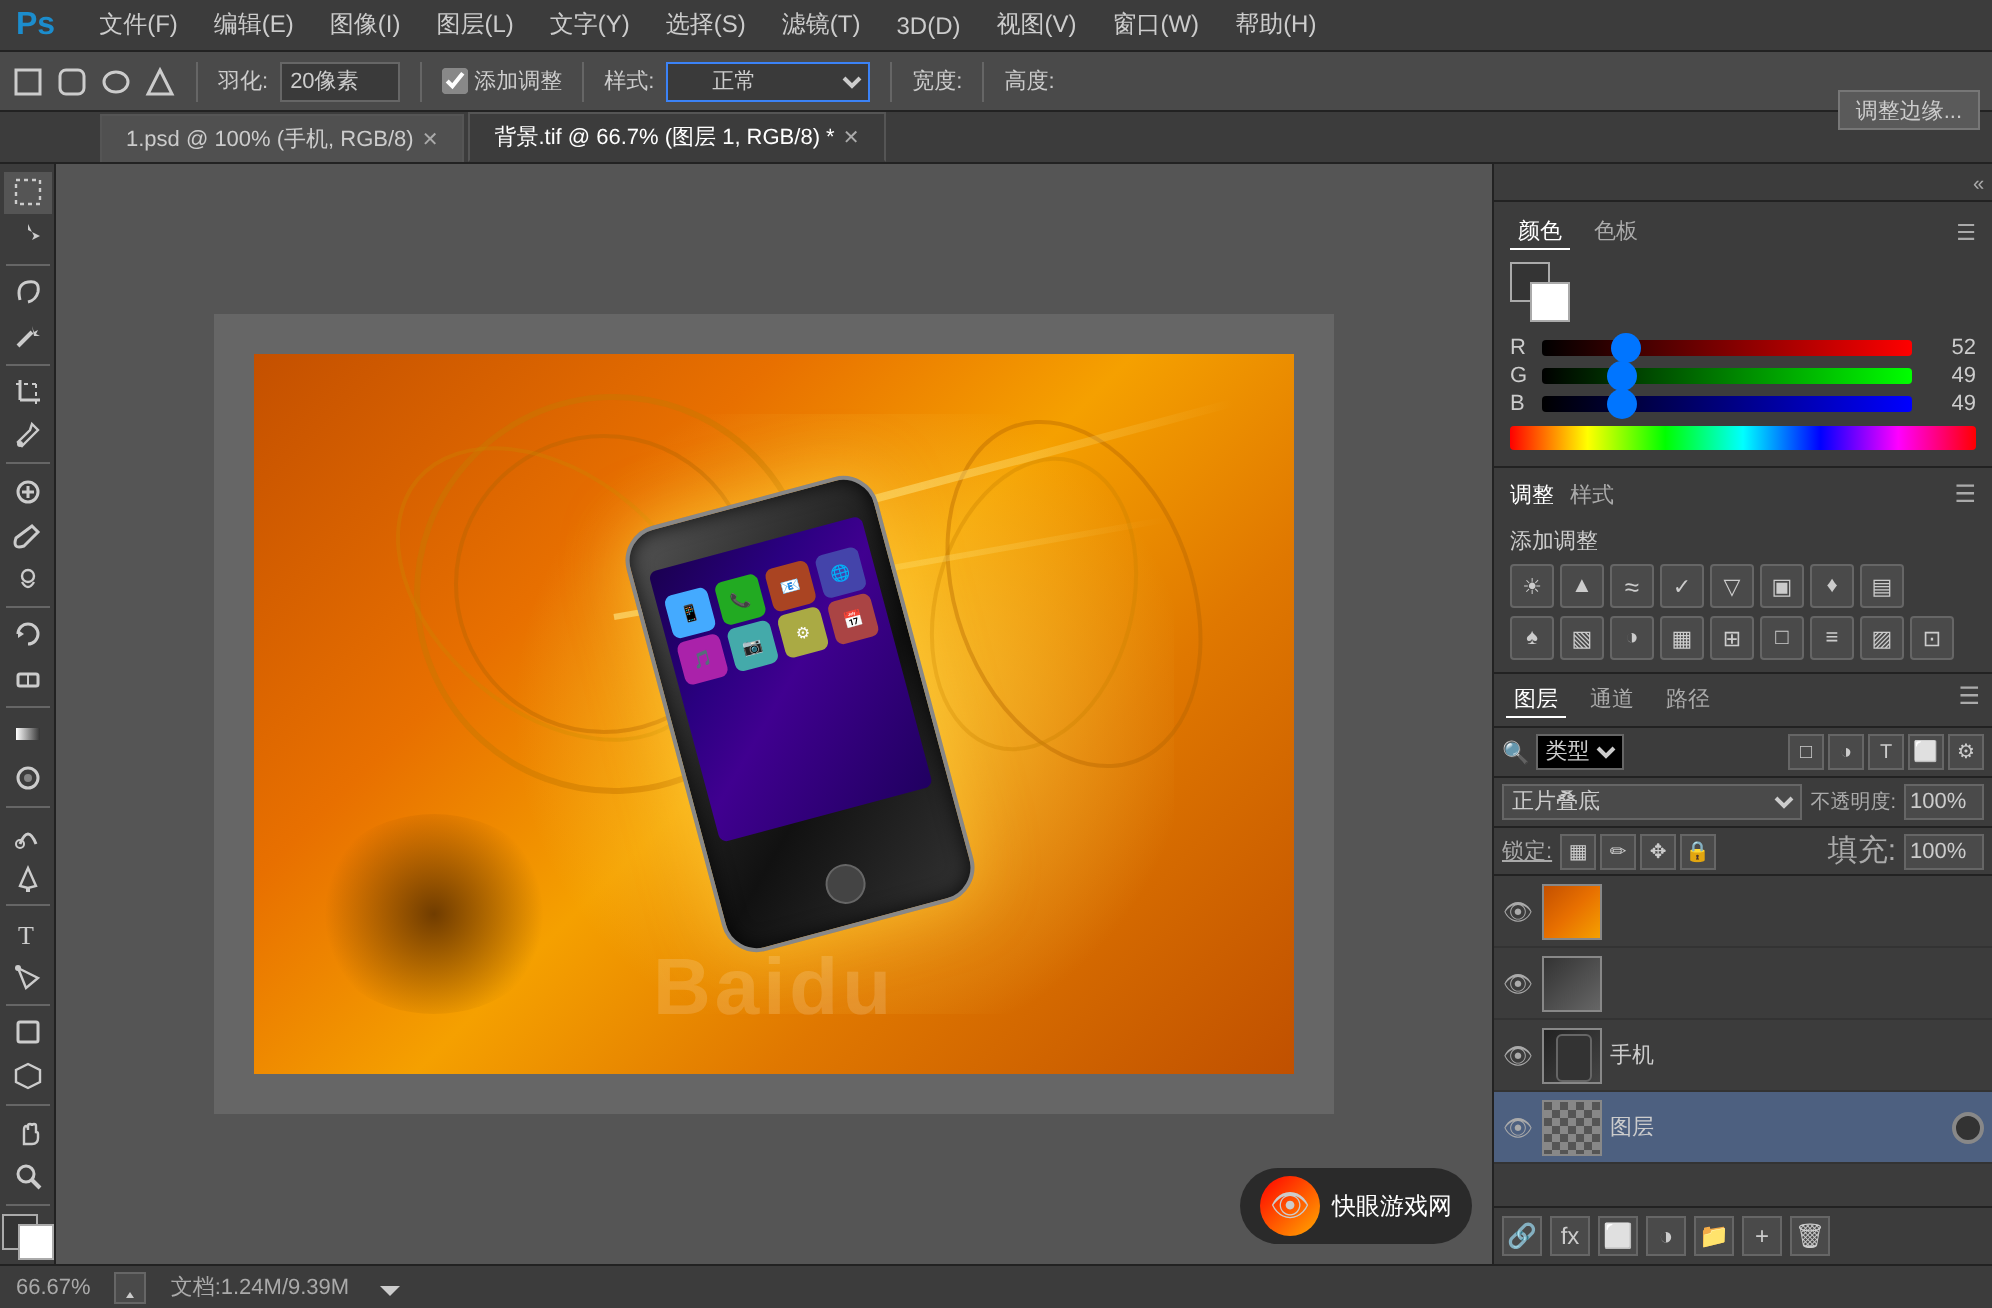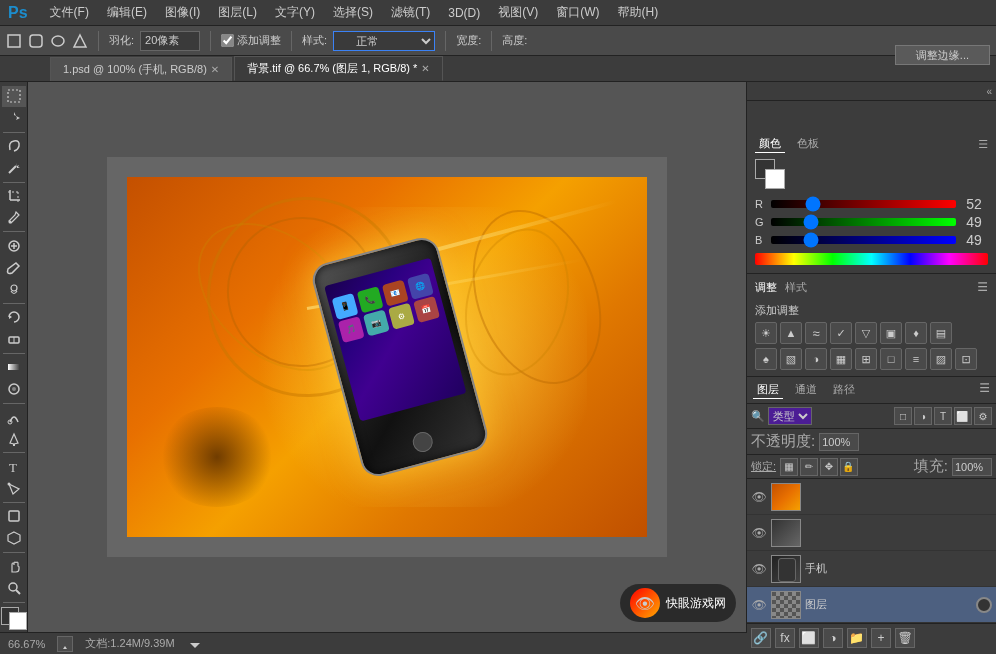--- a/index.html
+++ b/index.html
@@ -23,21 +23,21 @@
     .toolbar-input {
       background: #3a3a3a; border: 1px solid #666; color: #ccc; font-size: 11px;
       padding: 1px 4px; width: 60px; height: 20px;
     }
     .toolbar-select {
       background: #3a3a3a; border: 1px solid #3b82f6; color: #ccc; font-size: 11px;
       height: 20px; padding: 0 18px;
     }
     .toolbar-btn {
       background: #5a5a5a; border: 1px solid #777; color: #ccc; font-size: 11px;
-      padding: 2px 20px; cursor: pointer; height: 20px; margin-top: 28px;
+      padding: 2px 8px; cursor: pointer; height: 20px; margin-top: 28px;
     }
     .toolbar-checkbox { accent-color: #888; }
 
     
     #tabbar {
       width: 100%; height: 26px; background: #3c3c3c; display: flex; align-items: flex-end;
       border-bottom: 1px solid #222; padding-left: 50px;
     }
     .tab {
       padding: 4px 12px; background: #505050; border: 1px solid #555; border-bottom: none;
@@ -97,21 +97,21 @@
     .phone-home { position: absolute; bottom: 10px; left: 50%; transform: translateX(-50%); width: 20px; height: 20px; border-radius: 50%; background: #444; border: 1px solid #666; }
 
     
     #right-panel {
       width: 250px; background: #3c3c3c; border-left: 1px solid #222;
       display: flex; flex-direction: column;
     }
 
     
     #color-panel {
-      border-bottom: 1px solid #222; padding: 4px; margin-top: 28px;
+      border-bottom: 1px solid #222; padding: 4px;
     }
     .panel-header {
       display: flex; align-items: center; justify-content: space-between;
       padding: 2px 4px; font-size: 11px; color: #ccc; margin-bottom: 4px;
     }
     .panel-tabs { display: flex; gap: 8px; }
     .panel-tab { font-size: 11px; color: #aaa; cursor: pointer; padding: 1px 4px; }
     .panel-tab.active { color: #fff; border-bottom: 1px solid #fff; }
 
     .color-swatches {
@@ -125,21 +125,21 @@
 
     .color-slider-row { display: flex; align-items: center; gap: 4px; padding: 1px 4px; }
     .color-label { width: 12px; font-size: 11px; color: #ccc; }
     .color-slider {
       flex: 1; height: 8px; border-radius: 2px; appearance: none;
       outline: none; cursor: pointer;
     }
     .color-slider-r { background: linear-gradient(to right, #000, #ff0000); }
     .color-slider-g { background: linear-gradient(to right, #000, #00ff00); }
     .color-slider-b { background: linear-gradient(to right, #000, #0000ff); }
-    .color-value { width: 28px; font-size: 14px; color: #ccc; text-align: center; }
+    .color-value { width: 28px; font-size: 11px; color: #ccc; text-align: right; }
 
     .color-spectrum {
       width: calc(100% - 8px); height: 12px; margin: 4px;
       background: linear-gradient(to right, #f00, #ff0, #0f0, #0ff, #00f, #f0f, #f00);
       border-radius: 2px;
     }
 
     
     #adjustments-panel {
       border-bottom: 1px solid #222; padding: 4px;
@@ -158,25 +158,25 @@
     }
 
     
     #layers-panel { flex: 1; display: flex; flex-direction: column; }
     .layers-header { display: flex; gap: 8px; padding: 4px 6px; border-bottom: 1px solid #222; }
     .layers-tab { font-size: 11px; color: #aaa; cursor: pointer; padding: 1px 4px; }
     .layers-tab.active { color: #fff; border-bottom: 1px solid #fff; }
 
     .layers-search { display: flex; align-items: center; gap: 3px; padding: 3px 4px; border-bottom: 1px solid #222; }
     .layers-search-icon { color: #aaa; font-size: 11px; }
-    .layers-type-select { background: #4c1d95; border: 1px solid #666; color: #ccc; font-size: 11px; height: 18px; }
+    .layers-type-select { background: #000000; border: 1px solid #666; color: #ccc; font-size: 11px; height: 18px; }
 
     .layers-blending { display: flex; align-items: center; gap: 4px; padding: 3px 4px; border-bottom: 1px solid #222; }
     .blend-select { background: #4a4a4a; border: 1px solid #666; color: #ccc; font-size: 11px; height: 18px; flex: 1; }
-    .opacity-label { font-size: 15px; color: #aaa; }
+    .opacity-label { font-size: 10px; color: #aaa; }
     .opacity-input { background: #4a4a4a; border: 1px solid #666; color: #ccc; font-size: 11px; width: 40px; height: 18px; padding: 0 2px; }
 
     .layers-lock-row { display: flex; align-items: center; gap: 4px; padding: 2px 4px; border-bottom: 1px solid #222; }
     .lock-label { font-size: 11px; color: #aaa; text-decoration: underline; }
     .lock-icon { width: 18px; height: 18px; background: #4a4a4a; border: 1px solid #666; display: flex; align-items: center; justify-content: center; font-size: 10px; color: #ccc; cursor: pointer; }
     .fill-label { font-size: 15px; color: #aaa; margin-left: auto; }
     .fill-input { background: #4a4a4a; border: 1px solid #666; color: #ccc; font-size: 11px; width: 40px; height: 18px; padding: 0 2px; }
 
     .layers-list { flex: 1; overflow-y: auto; }
     .layer-row {
@@ -475,20 +475,21 @@
                 <div class="app-icon" style="background:#a2a;">🎵</div>
                 <div class="app-icon" style="background:#4aa;">📷</div>
                 <div class="app-icon" style="background:#aa4;">⚙</div>
                 <div class="app-icon" style="background:#a44;">📅</div>
               </div>
             </div>
             <div class="phone-home"></div>
           </div>
         </div>
 
+        <div class="watermark">Baidu</div>
       </div>
     </div>
 
     <div style="position:absolute;bottom:10px;right:10px;background:rgba(0,0,0,0.5);border-radius:20px;padding:4px 10px;display:flex;align-items:center;gap:6px;">
       <div style="width:30px;height:30px;background:linear-gradient(135deg,#f00,#fa0);border-radius:50%;display:flex;align-items:center;justify-content:center;font-size:16px;">👁</div>
       <span style="color:#fff;font-size:12px;font-weight:normal;">快眼游戏网</span>
     </div>
   </div>
 
   <div id="right-panel">
@@ -575,20 +576,25 @@
         <div style="display:flex;gap:2px;margin-left:auto;">
           <div style="width:18px;height:18px;background:#4a4a4a;border:1px solid #666;display:flex;align-items:center;justify-content:center;font-size:10px;cursor:pointer;">□</div>
           <div style="width:18px;height:18px;background:#4a4a4a;border:1px solid #666;display:flex;align-items:center;justify-content:center;font-size:10px;cursor:pointer;">◑</div>
           <div style="width:18px;height:18px;background:#4a4a4a;border:1px solid #666;display:flex;align-items:center;justify-content:center;font-size:10px;cursor:pointer;">T</div>
           <div style="width:18px;height:18px;background:#4a4a4a;border:1px solid #666;display:flex;align-items:center;justify-content:center;font-size:10px;cursor:pointer;">⬜</div>
           <div style="width:18px;height:18px;background:#4a4a4a;border:1px solid #666;display:flex;align-items:center;justify-content:center;font-size:10px;cursor:pointer;">⚙</div>
         </div>
       </div>
 
       <div class="layers-blending">
+        <select class="blend-select">
+          <option>正片叠底</option>
+          <option>正常</option>
+          <option>溶解</option>
+        </select>
         <span class="opacity-label">不透明度:</span>
         <input class="opacity-input" type="text" value="100%" style="">
       </div>
 
       <div class="layers-lock-row">
         <span class="lock-label">锁定:</span>
         <div style="display:flex;gap:2px;">
           <div class="lock-icon">▦</div>
           <div class="lock-icon">✏</div>
           <div class="lock-icon">✥</div>

